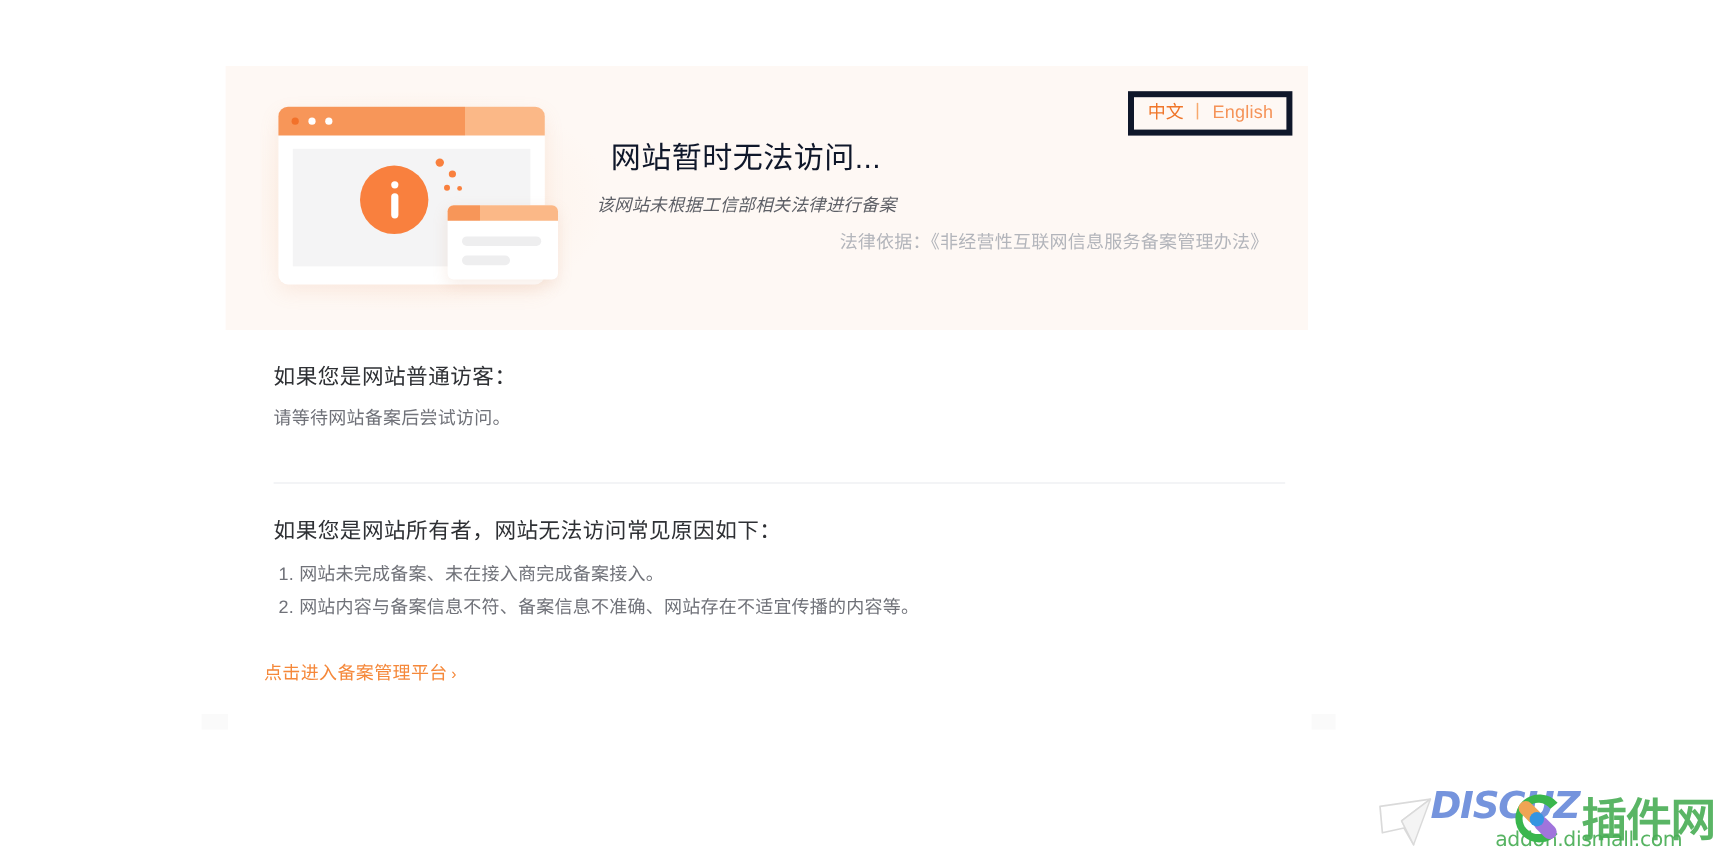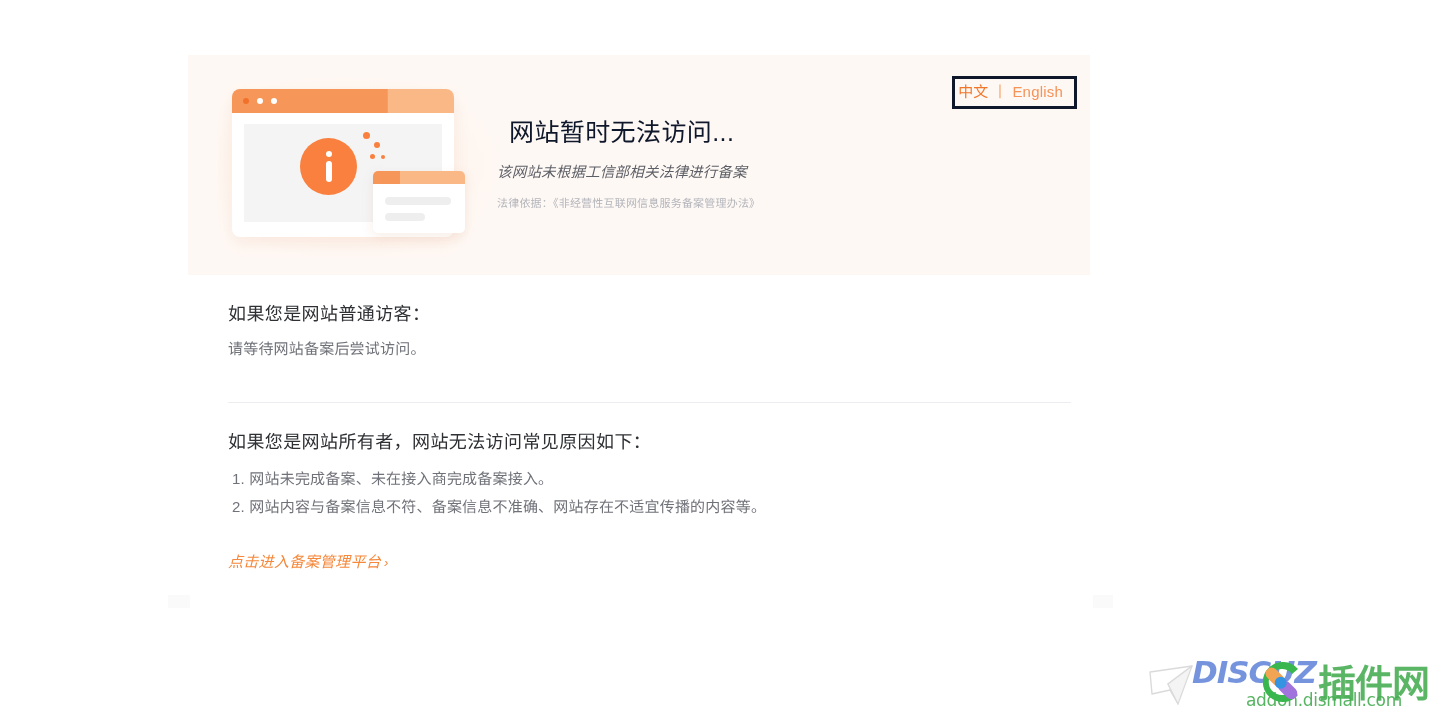--- a/index.html
+++ b/index.html
@@ -35,22 +35,22 @@
     background: #fef8f4;
     box-sizing: border-box;
     overflow: visible;
   }
 
   
   .lang-switch {
     position: absolute;
     right: 13px;
     top: 21px;
-    border: 3px solid #0f172a;
-    padding: 4px 11px 5px 3px;
+    border: 5px solid #0f172a;
+    padding: 4px 11px 5px 11px;
     font-size: 15px;
     line-height: 18px;
     color: #f08536;
     background: transparent;
     white-space: nowrap;
     cursor: pointer;
     user-select: none;
   }
   .lang-switch .lang-cn {
     color: #f0762a;
@@ -206,25 +206,26 @@
   }
   .hero-sub {
     font-size: 14.5px;
     line-height: 22px;
     color: #5d5f66;
     margin: 0 0 10px 0;
     letter-spacing: 0.2px;
     font-style: italic;
   }
   .hero-law {
-    font-size: 11px;
+    font-size: 15px;
     line-height: 20px;
     color: #b3b5bb;
     margin: 0;
     letter-spacing: 0.2px;
+    text-align: right;
   }
 
   
   .body-wrap {
     position: absolute;
     left: 228px;
     top: 300px;
     width: 845px;
   }
   .section-title {
@@ -262,30 +263,29 @@
     list-style: none;
   }
   .reason-list li {
     font-size: 15px;
     line-height: 28px;
     color: #707279;
     letter-spacing: 0.2px;
   }
   .cta-link {
     position: absolute;
-    left: 228px;
+    left: 220px;
     top: 551px;
     font-size: 15px;
     line-height: 22px;
     color: #f5883a;
     text-decoration: none;
     letter-spacing: 0.3px;
     cursor: pointer;
     white-space: nowrap;
-    font-style: italic;
   }
   .cta-link .chev {
     margin-left: 3px;
     font-size: 13px;
     color: #f5883a;
   }
 
   
   .ghost-box {
     position: absolute;

